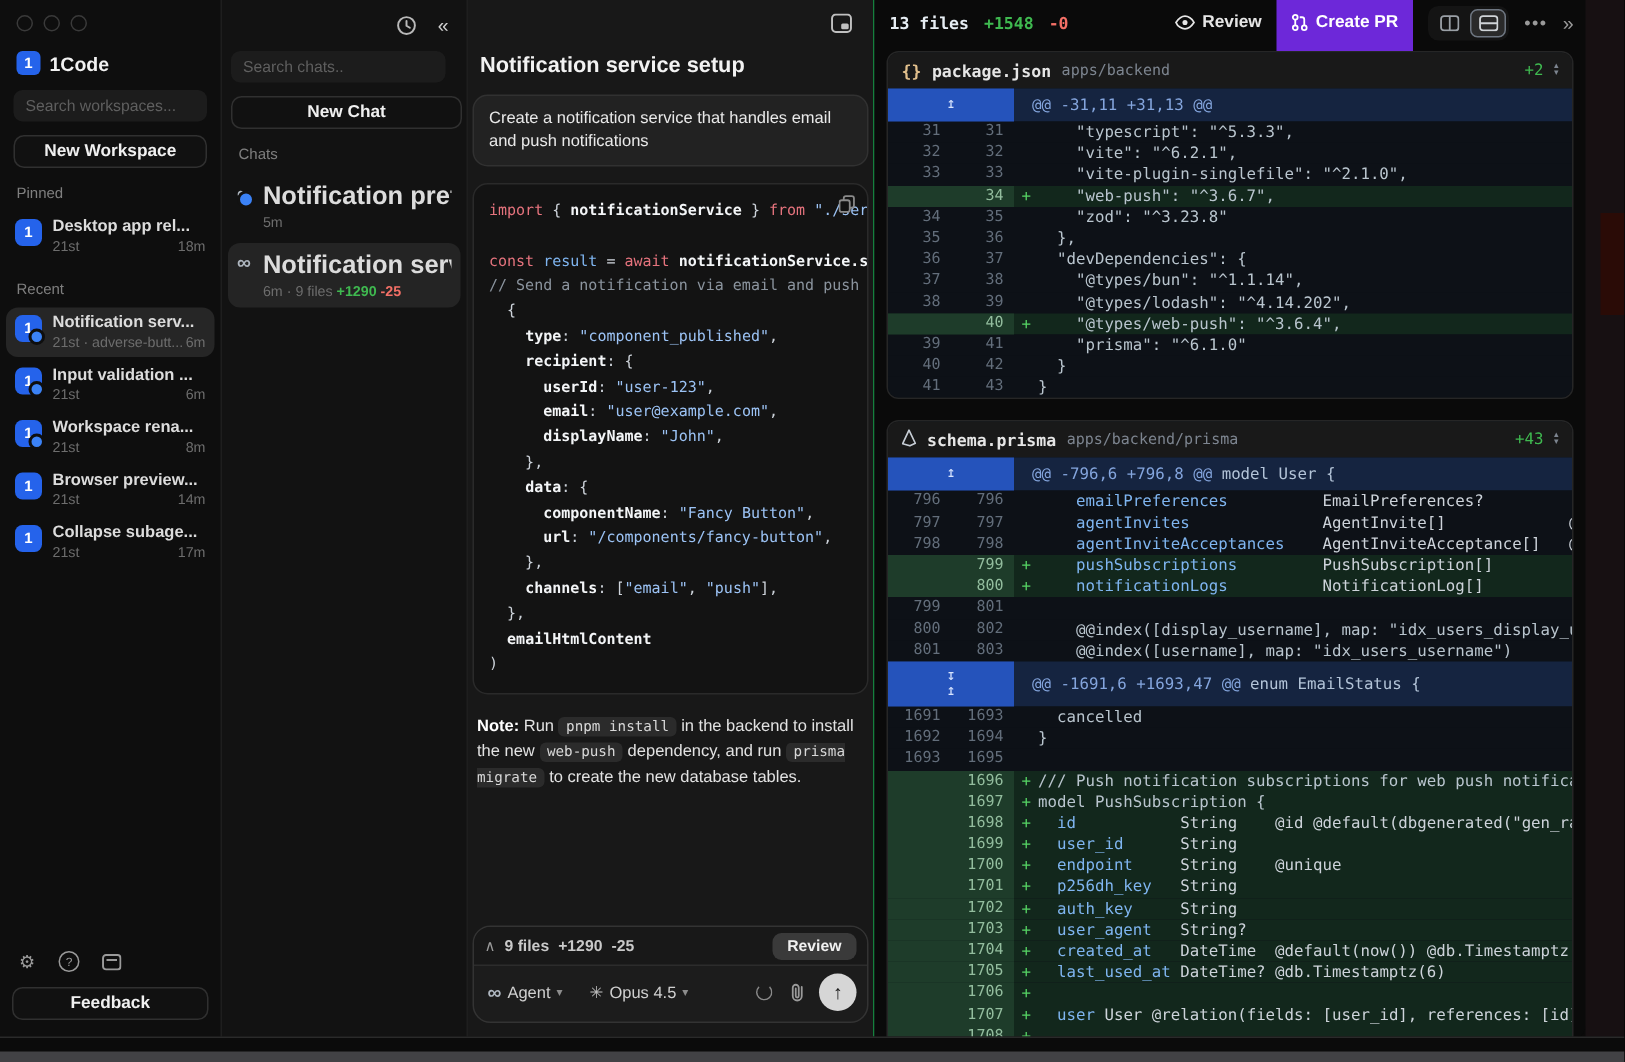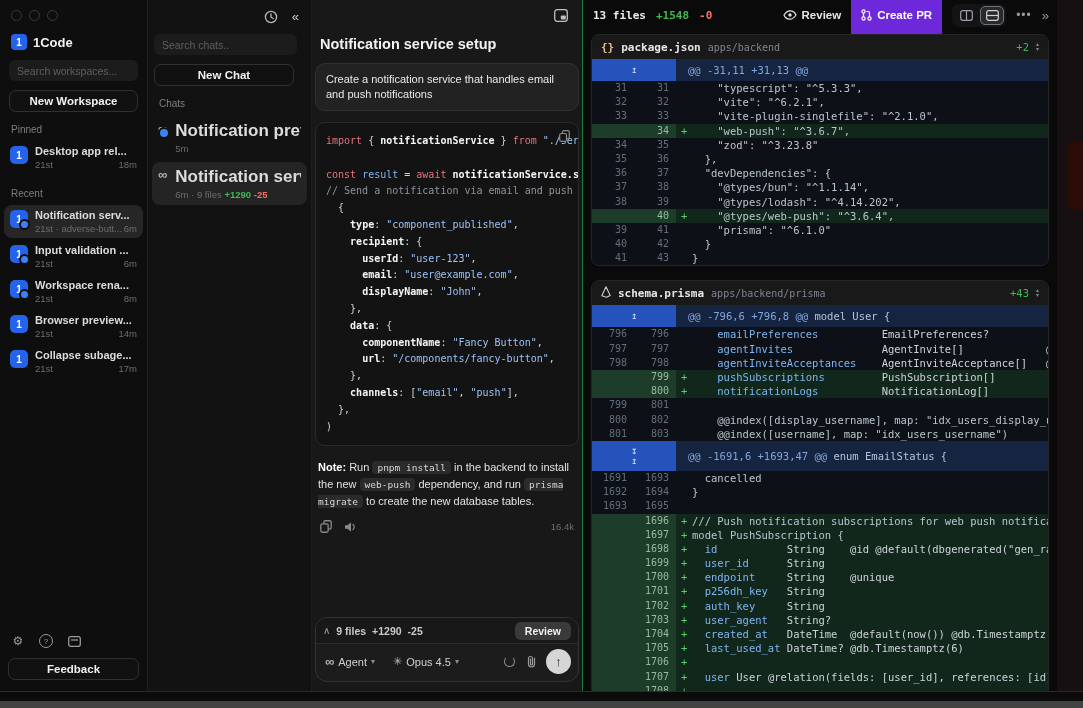--- a/index.html
+++ b/index.html
@@ -233,21 +233,21 @@
       <div class="chats-top">
         <span>
           <svg width="14" height="14" viewBox="0 0 14 14">
               <circle cx="7" cy="7" r="5.6" fill="none" stroke="#b9b9b9" stroke-width="1.3"></circle>
               <path d="M7 4v3.2l2.2 1.3" fill="none" stroke="#b9b9b9" stroke-width="1.3" stroke-linecap="round"></path>
             </svg>
         </span>
         <span class="chev2">«</span>
       </div>
       <input class="search" style="width: 143px; margin-left: 6px;" placeholder="Search chats..">
-      <button class="big-btn" style="width:140px;margin-left:6px;">New Chat</button>
+      <button class="big-btn" style="width:154px;margin-left:6px;">New Chat</button>
       <div class="ws-label">Chats</div>
       <div id="chat-items">
           <div class="chat-item">
             <span class="inf">∞<span class="dot" style="border-color: rgb(18, 18, 18);"></span></span>
             <div class="ws-body">
               <div class="ci-title">Notification prefer...</div>
               <div class="ci-meta"><span>5m</span></div>
             </div>
           </div>
           <div class="chat-item sel">
@@ -289,40 +289,25 @@
             <div class="code-line"><span class="seg-p">      </span><span class="seg-b">userId</span><span class="seg-p">: </span><span class="seg-s">"user-123"</span><span class="seg-p">,</span></div>
             <div class="code-line"><span class="seg-p">      </span><span class="seg-b">email</span><span class="seg-p">: </span><span class="seg-s">"user@example.com"</span><span class="seg-p">,</span></div>
             <div class="code-line"><span class="seg-p">      </span><span class="seg-b">displayName</span><span class="seg-p">: </span><span class="seg-s">"John"</span><span class="seg-p">,</span></div>
             <div class="code-line"><span class="seg-p">    },</span></div>
             <div class="code-line"><span class="seg-p">    </span><span class="seg-b">data</span><span class="seg-p">: {</span></div>
             <div class="code-line"><span class="seg-p">      </span><span class="seg-b">componentName</span><span class="seg-p">: </span><span class="seg-s">"Fancy Button"</span><span class="seg-p">,</span></div>
             <div class="code-line"><span class="seg-p">      </span><span class="seg-b">url</span><span class="seg-p">: </span><span class="seg-s">"/components/fancy-button"</span><span class="seg-p">,</span></div>
             <div class="code-line"><span class="seg-p">    },</span></div>
             <div class="code-line"><span class="seg-p">    </span><span class="seg-b">channels</span><span class="seg-p">: [</span><span class="seg-s">"email"</span><span class="seg-p">, </span><span class="seg-s">"push"</span><span class="seg-p">],</span></div>
             <div class="code-line"><span class="seg-p">  },</span></div>
+            <div class="code-line"><span class="seg-p">  </span><span class="seg-b">emailHtmlContent</span></div>
             <div class="code-line"><span class="seg-p">)</span></div>
           </div>
       </div>
       <div class="note" id="note"><span class="seg-b">Note:</span><span> Run </span><span class="seg-code">pnpm install</span><span> in the backend to install the new </span><span class="seg-code">web-push</span><span> dependency, and run </span><span class="seg-code">prisma migrate</span><span> to create the new database tables.</span></div>
-      <div class="msg-actions">
-        <span>
-          <svg width="12" height="13" viewBox="0 0 11 12">
-              <rect x="3.5" y="0.7" width="6.8" height="7.8" rx="1.5" fill="none" stroke="#8a8a8a" stroke-width="1.2"></rect>
-              <rect x="0.7" y="3.5" width="6.8" height="7.8" rx="1.5" fill="#181818" stroke="#8a8a8a" stroke-width="1.2"></rect>
-            </svg>
-        </span>
-        <span>
-          <svg width="13" height="12" viewBox="0 0 13 12">
-              <path d="M1 4.2v3.6h2.4L7 10.5V1.5L3.4 4.2H1z" fill="#8a8a8a"></path>
-              <path d="M9 3.5a3.6 3.6 0 0 1 0 5" fill="none" stroke="#8a8a8a" stroke-width="1.2" stroke-linecap="round"></path>
-            </svg>
-        </span>
-        <span class="sp"></span>
-        <span class="tok">16.4k</span>
-      </div>
       <div class="composer">
         <div class="comp-files">
           <span class="caret">∧</span>
           <span class="cf-txt">9 files</span>
           <span class="cf-txt m-add">+1290</span>
           <span class="cf-txt m-del">-25</span>
           <span class="sp"></span>
           <button class="review-btn">Review</button>
         </div>
         <div class="comp-row">

